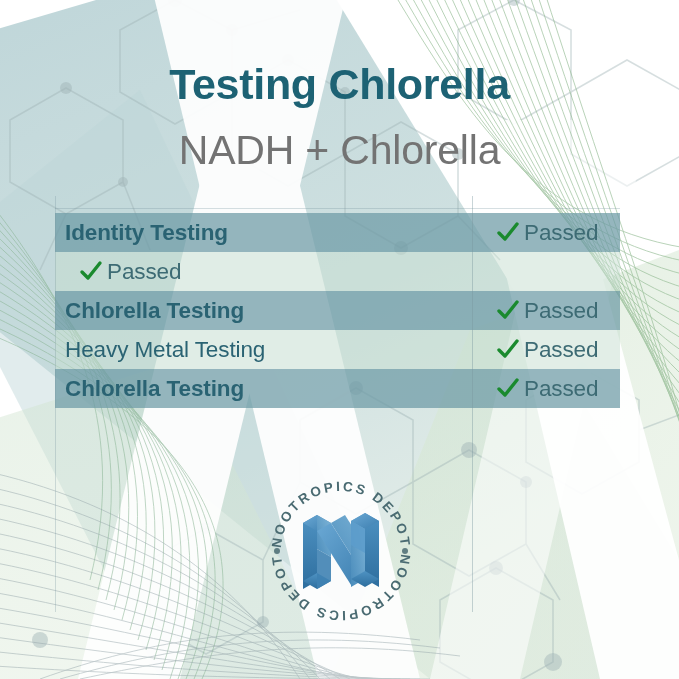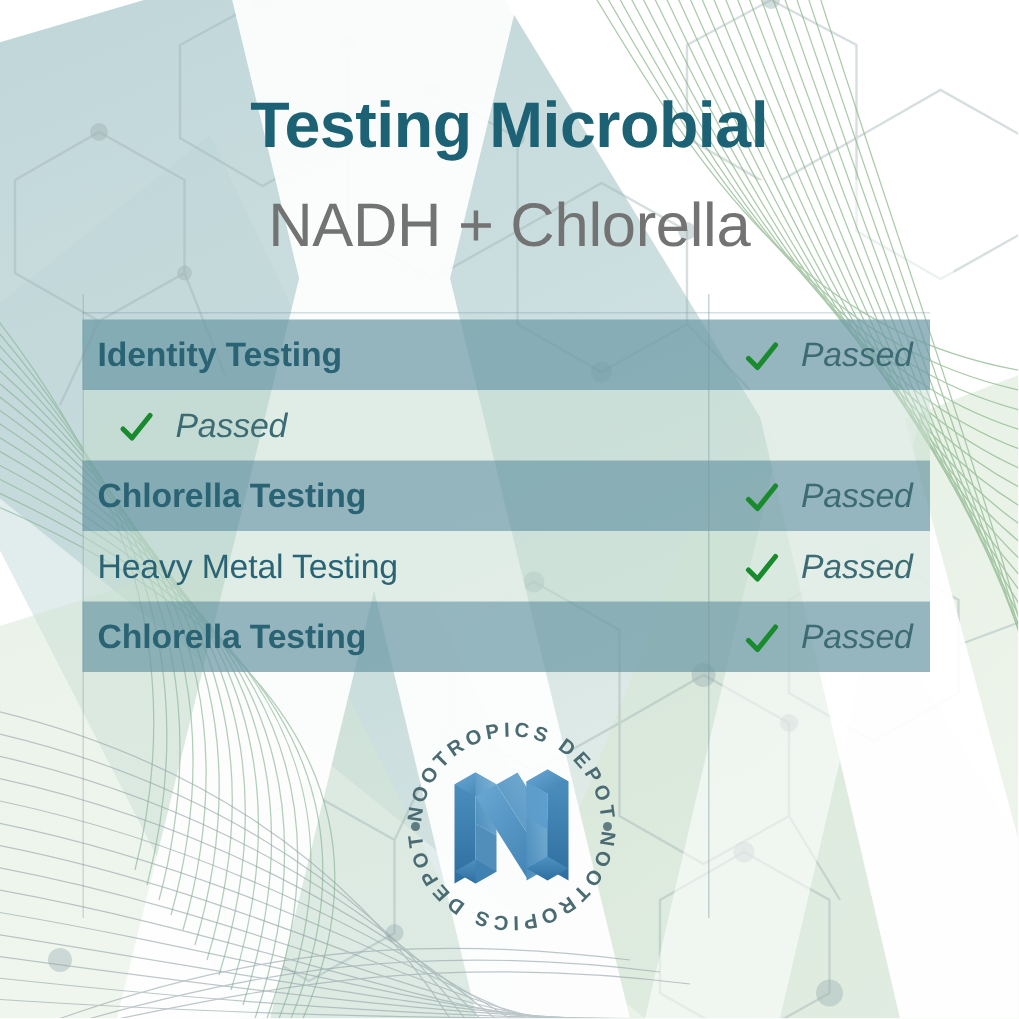--- a/index.html
+++ b/index.html
@@ -61,44 +61,43 @@
   .table {
     position: absolute;
     left: 55px;
     top: 213px;
     width: 565px;
     z-index: 20;
   }
 
   .row {
     position: relative;
-    height: 47px;
+    height: 39px;
     display: flex;
     align-items: center;
   }
   .row.dark  { background: rgba(108,154,165,0.72); }
   .row.light { background: rgba(197,221,207,0.50); }
 
   .row-label {
     flex: 0 0 417px;
     padding-left: 10px;
     font-size: 22.5px;
     color: #2a6373;
     letter-spacing: -0.1px;
     white-space: nowrap;
   }
   .row.dark .row-label { font-weight: bold; }
 
   .row-status {
     flex: 1;
     display: flex;
-    align-items: flex-end;
-    gap: 14px;
+    align-items: flex-start;
+    gap: 4px;
     padding-left: 24px;
-    font-style: italic;
   }
 
   .check {
     width: 24px;
     height: 24px;
     flex: 0 0 24px;
     display: block;
   }
 
   .status-text {
@@ -292,21 +291,21 @@
       <path d="M-20,635 C175,662 318,679 410,679"></path>
       <path d="M-20,650 C180,672 326,679 420,679"></path>
       <path d="M-20,665 C185,679 334,679 430,679"></path>
       <path d="M40,679 C150,640 260,620 420,640"></path>
       <path d="M60,679 C170,648 280,628 440,648"></path>
       <path d="M80,679 C190,656 300,636 460,656"></path>
     </g>
   </svg>
 
   <div class="header">
-    <div class="main-title">Testing Microbial</div>
+    <div class="main-title">Testing Chlorella</div>
     <div class="sub-title">NADH + Chlorella</div>
   </div>
 
   <div class="top-rule"></div>
   <div class="left-divider"></div>
   <div class="col-divider"></div>
 
   <div class="table">
 
     <div class="row dark">

